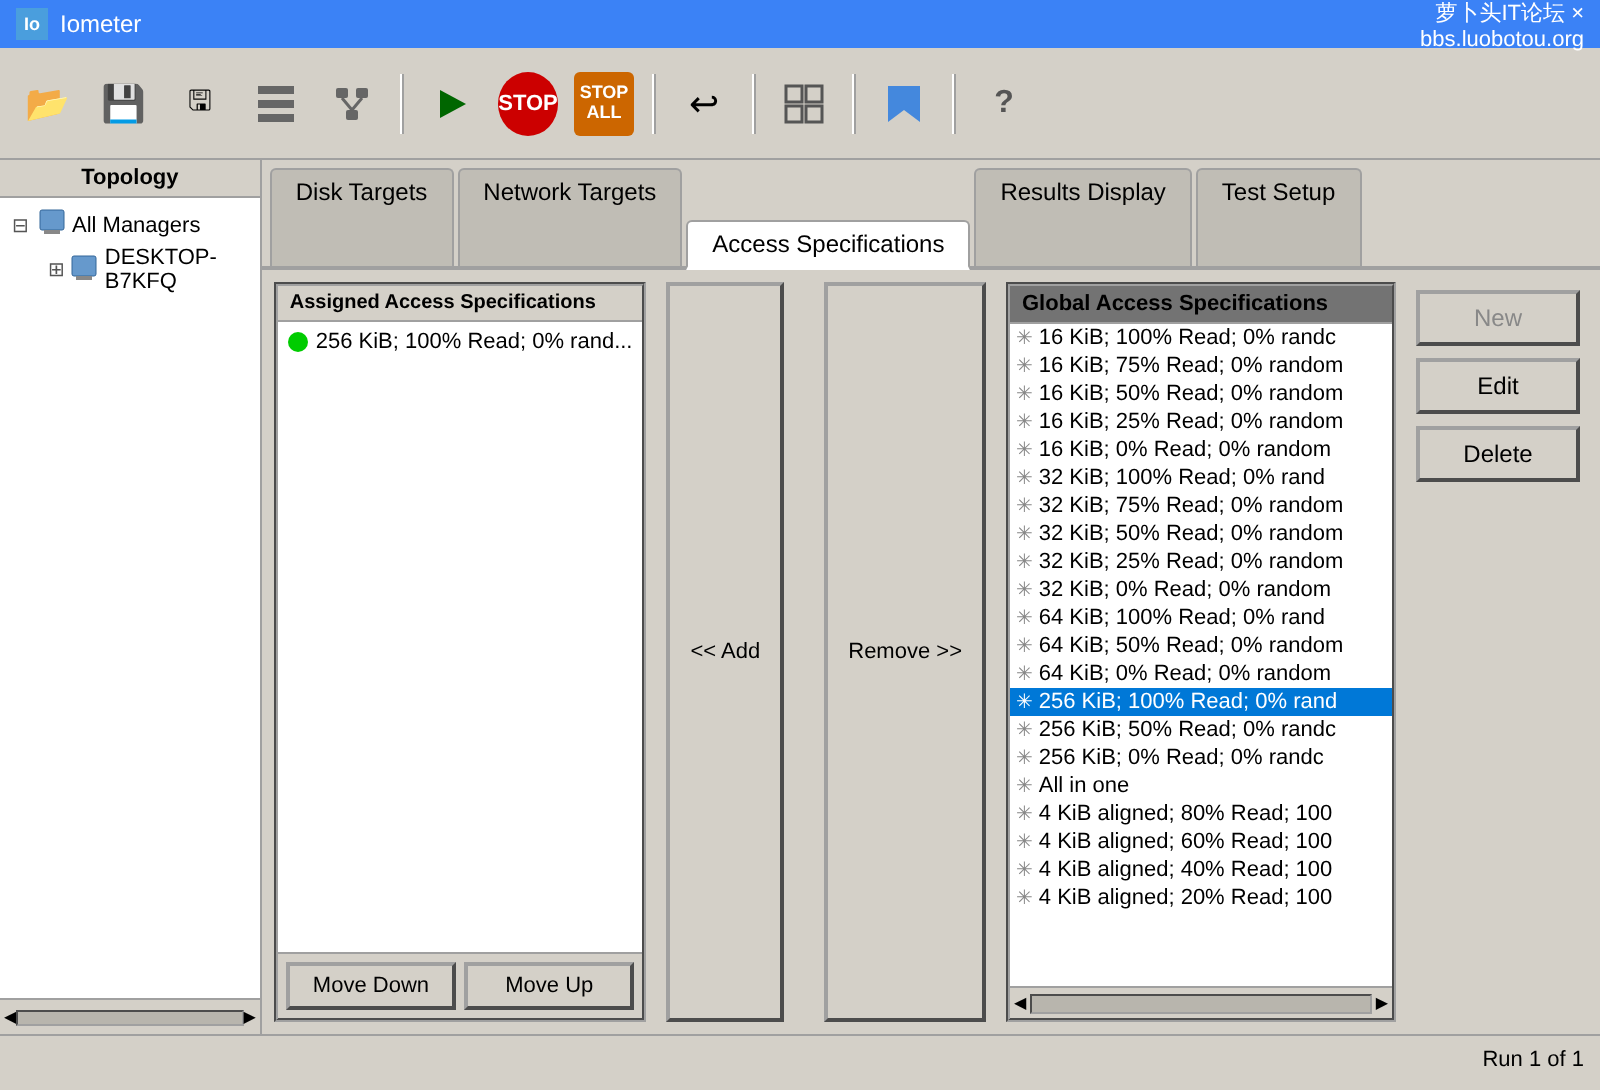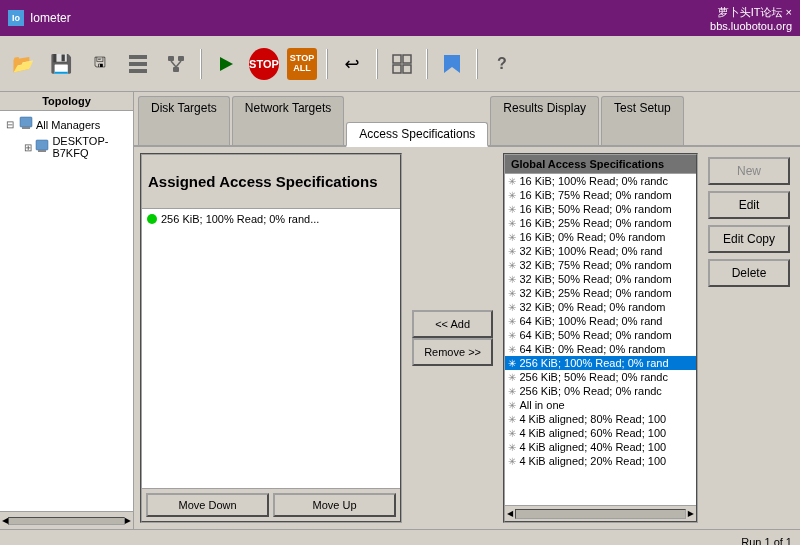--- a/index.html
+++ b/index.html
@@ -1,22 +1,22 @@
 <!DOCTYPE html>
 <html><head>
   <meta charset="utf-8">
   <style>
     * { box-sizing: border-box; margin: 0; padding: 0; }
     body { font-family: 'Segoe UI', Tahoma, sans-serif; font-size: 12px; background: #d4d0c8; width: 800px; height: 545px; overflow: hidden; }
 
     
     #titlebar {
-      background: #701a75;
+      background: #3b82f6;
       color: white;
-      height: 36px;
+      height: 24px;
       display: flex;
       align-items: center;
       justify-content: space-between;
       padding: 0 8px;
     }
     #titlebar-left { display: flex; align-items: center; gap: 6px; font-size: 12px; }
     #titlebar-right { font-size: 11px; text-align: right; }
     #app-icon {
       width: 16px; height: 16px;
       background: #4a9edd;
@@ -116,22 +116,22 @@
     #assigned-panel {
       flex: 1;
       border: 2px groove #a0a0a0;
       background: white;
       display: flex;
       flex-direction: column;
     }
     #assigned-header {
       background: #d4d0c8;
       border-bottom: 1px solid #a0a0a0;
-      padding: 18px 6px;
-      font-size: 15px;
+      padding: 3px 6px;
+      font-size: 10px;
       font-weight: bold;
     }
     #assigned-list { flex: 1; overflow: auto; padding: 2px; }
     .assigned-item {
       display: flex;
       align-items: center;
       gap: 4px;
       padding: 2px 3px;
       cursor: pointer;
     }
@@ -151,23 +151,23 @@
       background: #d4d0c8;
       border: 2px outset #a0a0a0;
       cursor: pointer;
       font-size: 11px;
       text-align: center;
     }
 
     
     #middle-buttons {
       display: flex;
-      flex-direction: column;
+      flex-direction: row;
       justify-content: center;
-      gap: 0;
+      gap: 20px;
       padding: 0 4px;
     }
     .add-remove-btn {
       padding: 6px 10px;
       background: #d4d0c8;
       border: 2px outset #a0a0a0;
       cursor: pointer;
       font-size: 11px;
       text-align: center;
       white-space: nowrap;
@@ -491,21 +491,20 @@
         <div id="global-scrollbar">
           <span class="hscroll-arrow">◀</span>
           <div class="hscroll-track"></div>
           <span class="hscroll-arrow">▶</span>
         </div>
       </div>
 
       <div id="right-buttons">
         <button class="action-btn disabled">New</button>
         <button class="action-btn">Edit</button>
-        <button class="action-btn">Edit Copy</button>
         <button class="action-btn">Delete</button>
       </div>
 
     </div>
 
   </div>
 
 </div>
 
 <div id="statusbar">

